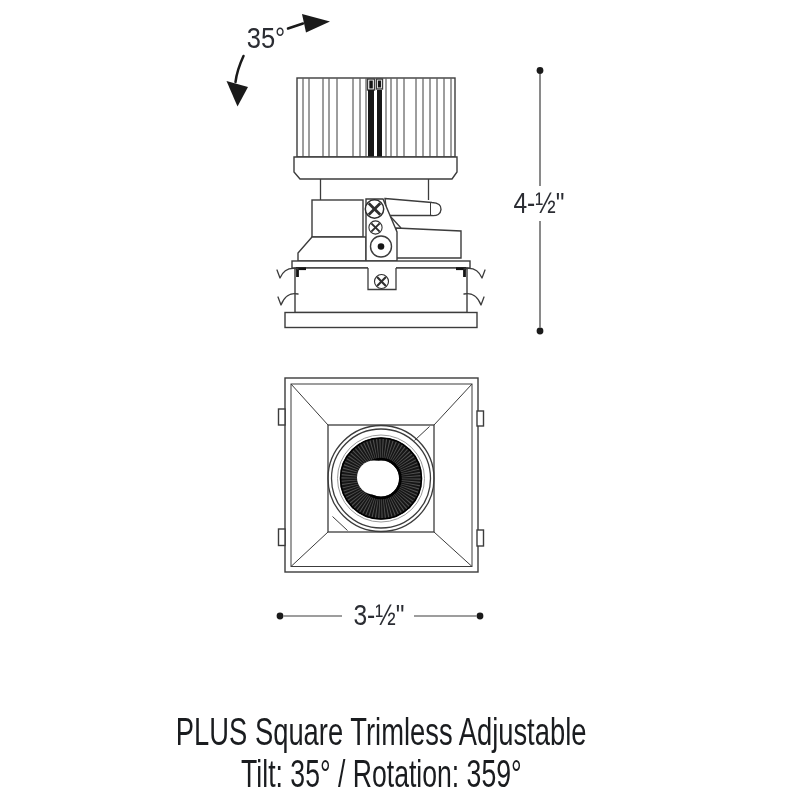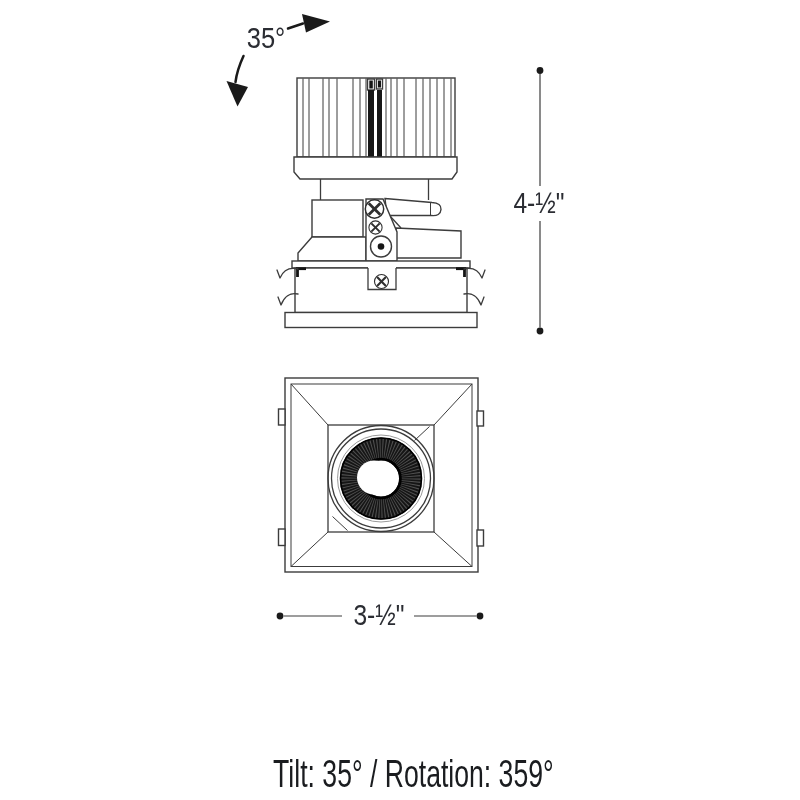--- a/index.html
+++ b/index.html
@@ -17,21 +17,21 @@
   .dimtext{fill:var(--text-color,#2b2d33);font-family:"Liberation Sans",sans-serif;font-size:30px;}
   .arrowfill{fill:#1a1a1a;stroke:none;}
   .arrowln{fill:none;stroke:#1a1a1a;stroke-width:2.5;stroke-linecap:round;}
   
   .caption{position:absolute;left:0;width:762px;text-align:center;color:var(--caption-color,#1a1c1f);white-space:nowrap;}
   .cond{display:inline-block;transform-origin:50% 50%;}
   .cap-model{top:666px;font-size:47px;font-weight:bold;}
   .cap-model .cond{transform:scaleX(0.58);}
   .cap-name{top:711px;font-size:38px;}
   .cap-name .cond{transform:scaleX(0.72);}
-  .cap-specs{top:753px;font-size:38px;margin-left:32px;}
+  .cap-specs{top:753px;font-size:38px;}
   .cap-specs .cond{transform:scaleX(0.70);}
 </style>
 </head>
 <body>
 
 <div class="page">
 
 <svg width="800" height="800" viewBox="0 0 800 800">
   <defs>
     <g id="screw">
@@ -179,17 +179,20 @@
 
   <g>
     <circle class="dot" cx="280" cy="616" r="3.4"></circle>
     <circle class="dot" cx="480" cy="616" r="3.4"></circle>
     <line class="dim" x1="283.5" y1="616" x2="342" y2="616"></line>
     <line class="dim" x1="414" y1="616" x2="476.5" y2="616"></line>
     <text class="dimtext" transform="translate(379,625) scale(0.82 1)" text-anchor="middle" font-size="29">3-½"</text>
   </g>
 </svg>
 
+<div class="caption cap-name">
+  <span class="cond">PLUS Square Trimless Adjustable</span>
+</div>
 <div class="caption cap-specs">
   <span class="cond">Tilt: 35° / Rotation: 359°</span>
 </div>
 
 </div>
 
 </body></html>

